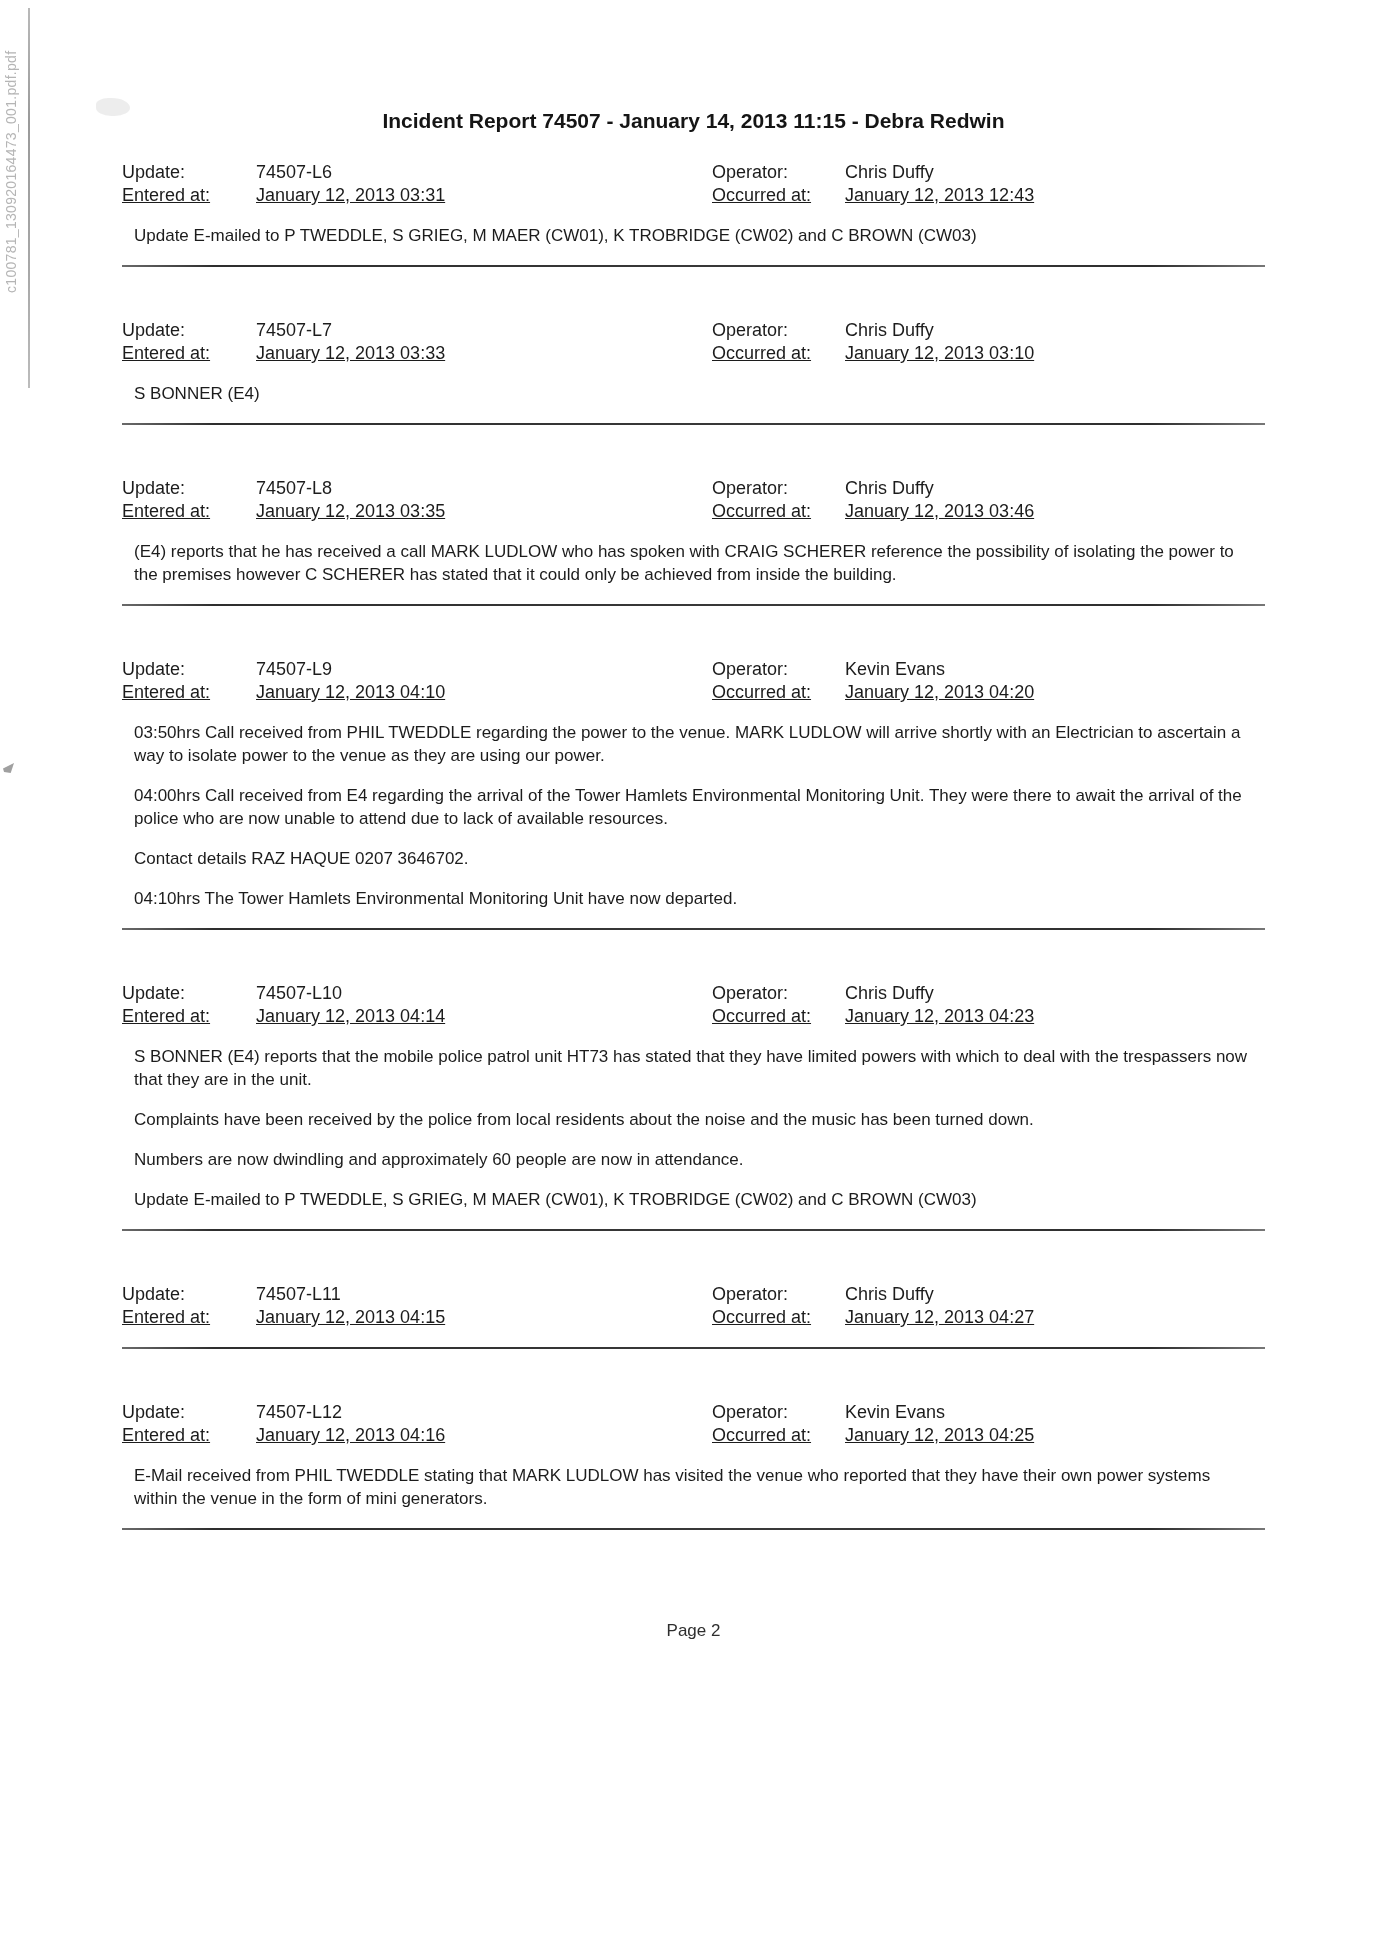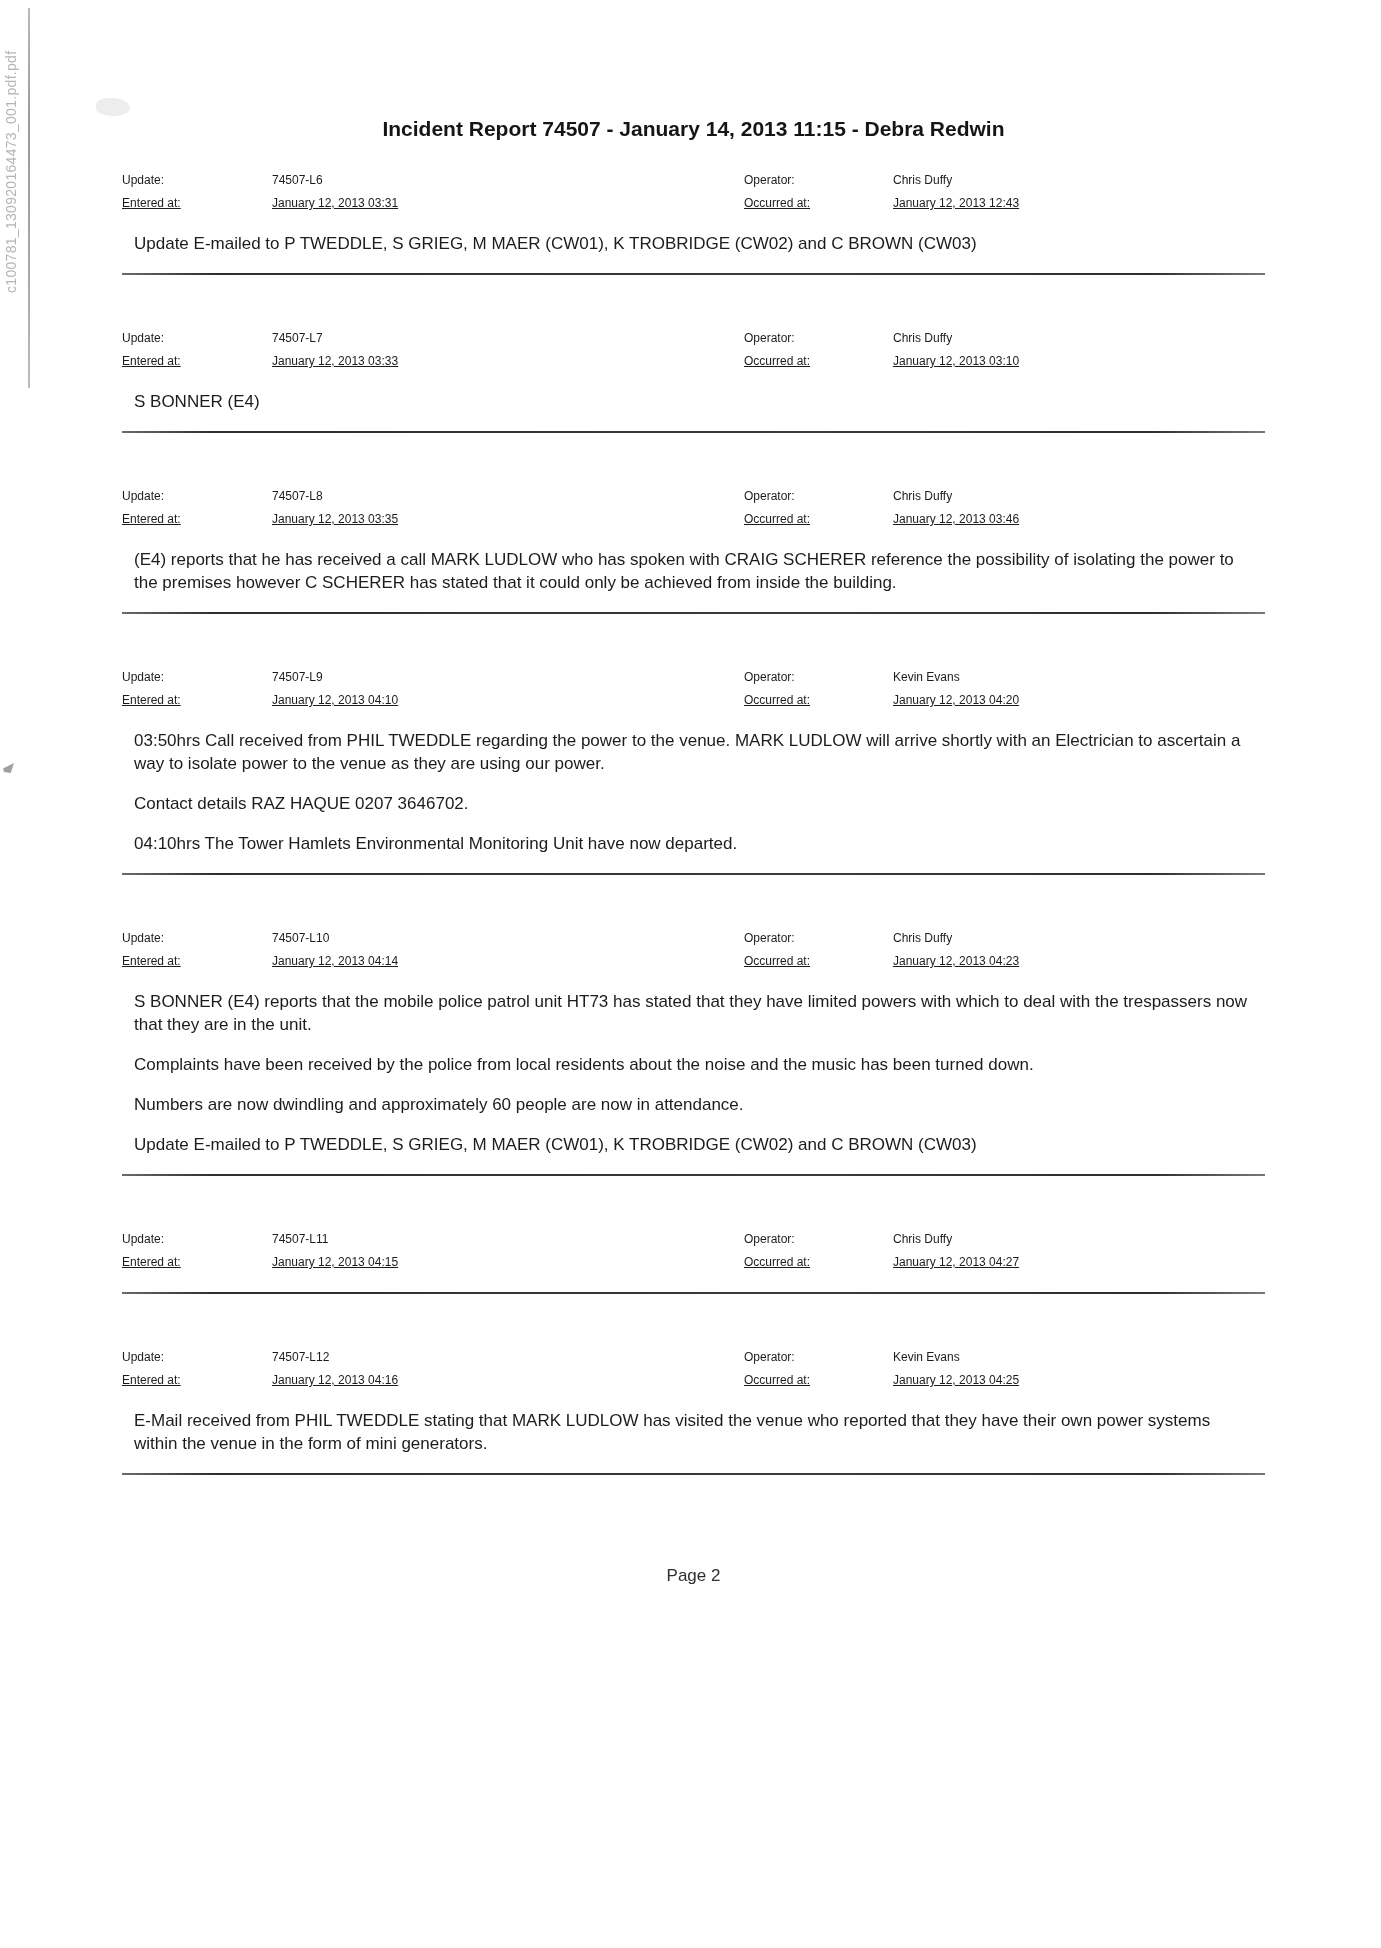--- a/index.html
+++ b/index.html
@@ -40,38 +40,37 @@
     position:absolute;
     left:96px;top:98px;
     width:34px;height:18px;
     background:#dcdcdc;
     opacity:.5;
     border-radius:40% 60% 50% 50%;
   }
   
   .content{
     position:absolute;
-    left:122px;top:8px;
+    left:122px;top:0;
     width:1143px;
     padding-top:108px;
   }
   .doc-title{
     margin:0 0 27px 0;
     text-align:center;
     font-size:21px;
     font-weight:bold;
     line-height:26px;
     color:#151515;
   }
   .field-row{
     display:grid;
     grid-template-columns:134px 456px 133px auto;
-    font-size:12px;
+    font-size:18px;
     line-height:23px;
-    gap:16px;
   }
   .row2{text-decoration:underline;}
   .update-body{margin-top:17px;}
   .body-para{
     margin:12px;
     font-size:17px;
     line-height:23px;
   }
   .body-para + .body-para{margin-top:17px;}
   .separator{
@@ -166,20 +165,21 @@
       <span>Kevin Evans</span>
     </div>
     <div class="field-row row2">
       <span>Entered at:</span>
       <span>January 12, 2013 04:10</span>
       <span>Occurred at:</span>
       <span>January 12, 2013 04:20</span>
     </div>
     <div class="update-body">
             <p class="body-para">03:50hrs Call received from PHIL TWEDDLE regarding the power to the venue. MARK LUDLOW will arrive shortly with an Electrician to ascertain a way to isolate power to the venue as they are using our power.</p>
+            <p class="body-para">04:00hrs Call received from E4 regarding the arrival of the Tower Hamlets Environmental Monitoring Unit. They were there to await the arrival of the police who are now unable to attend due to lack of available resources.</p>
             <p class="body-para">Contact details RAZ HAQUE 0207 3646702.</p>
             <p class="body-para">04:10hrs The Tower Hamlets Environmental Monitoring Unit have now departed.</p>
           </div>
     <div class="separator"></div>
   </section>
 
   <section class="update-block">
     <div class="field-row">
       <span>Update:</span>
       <span>74507-L10</span>

